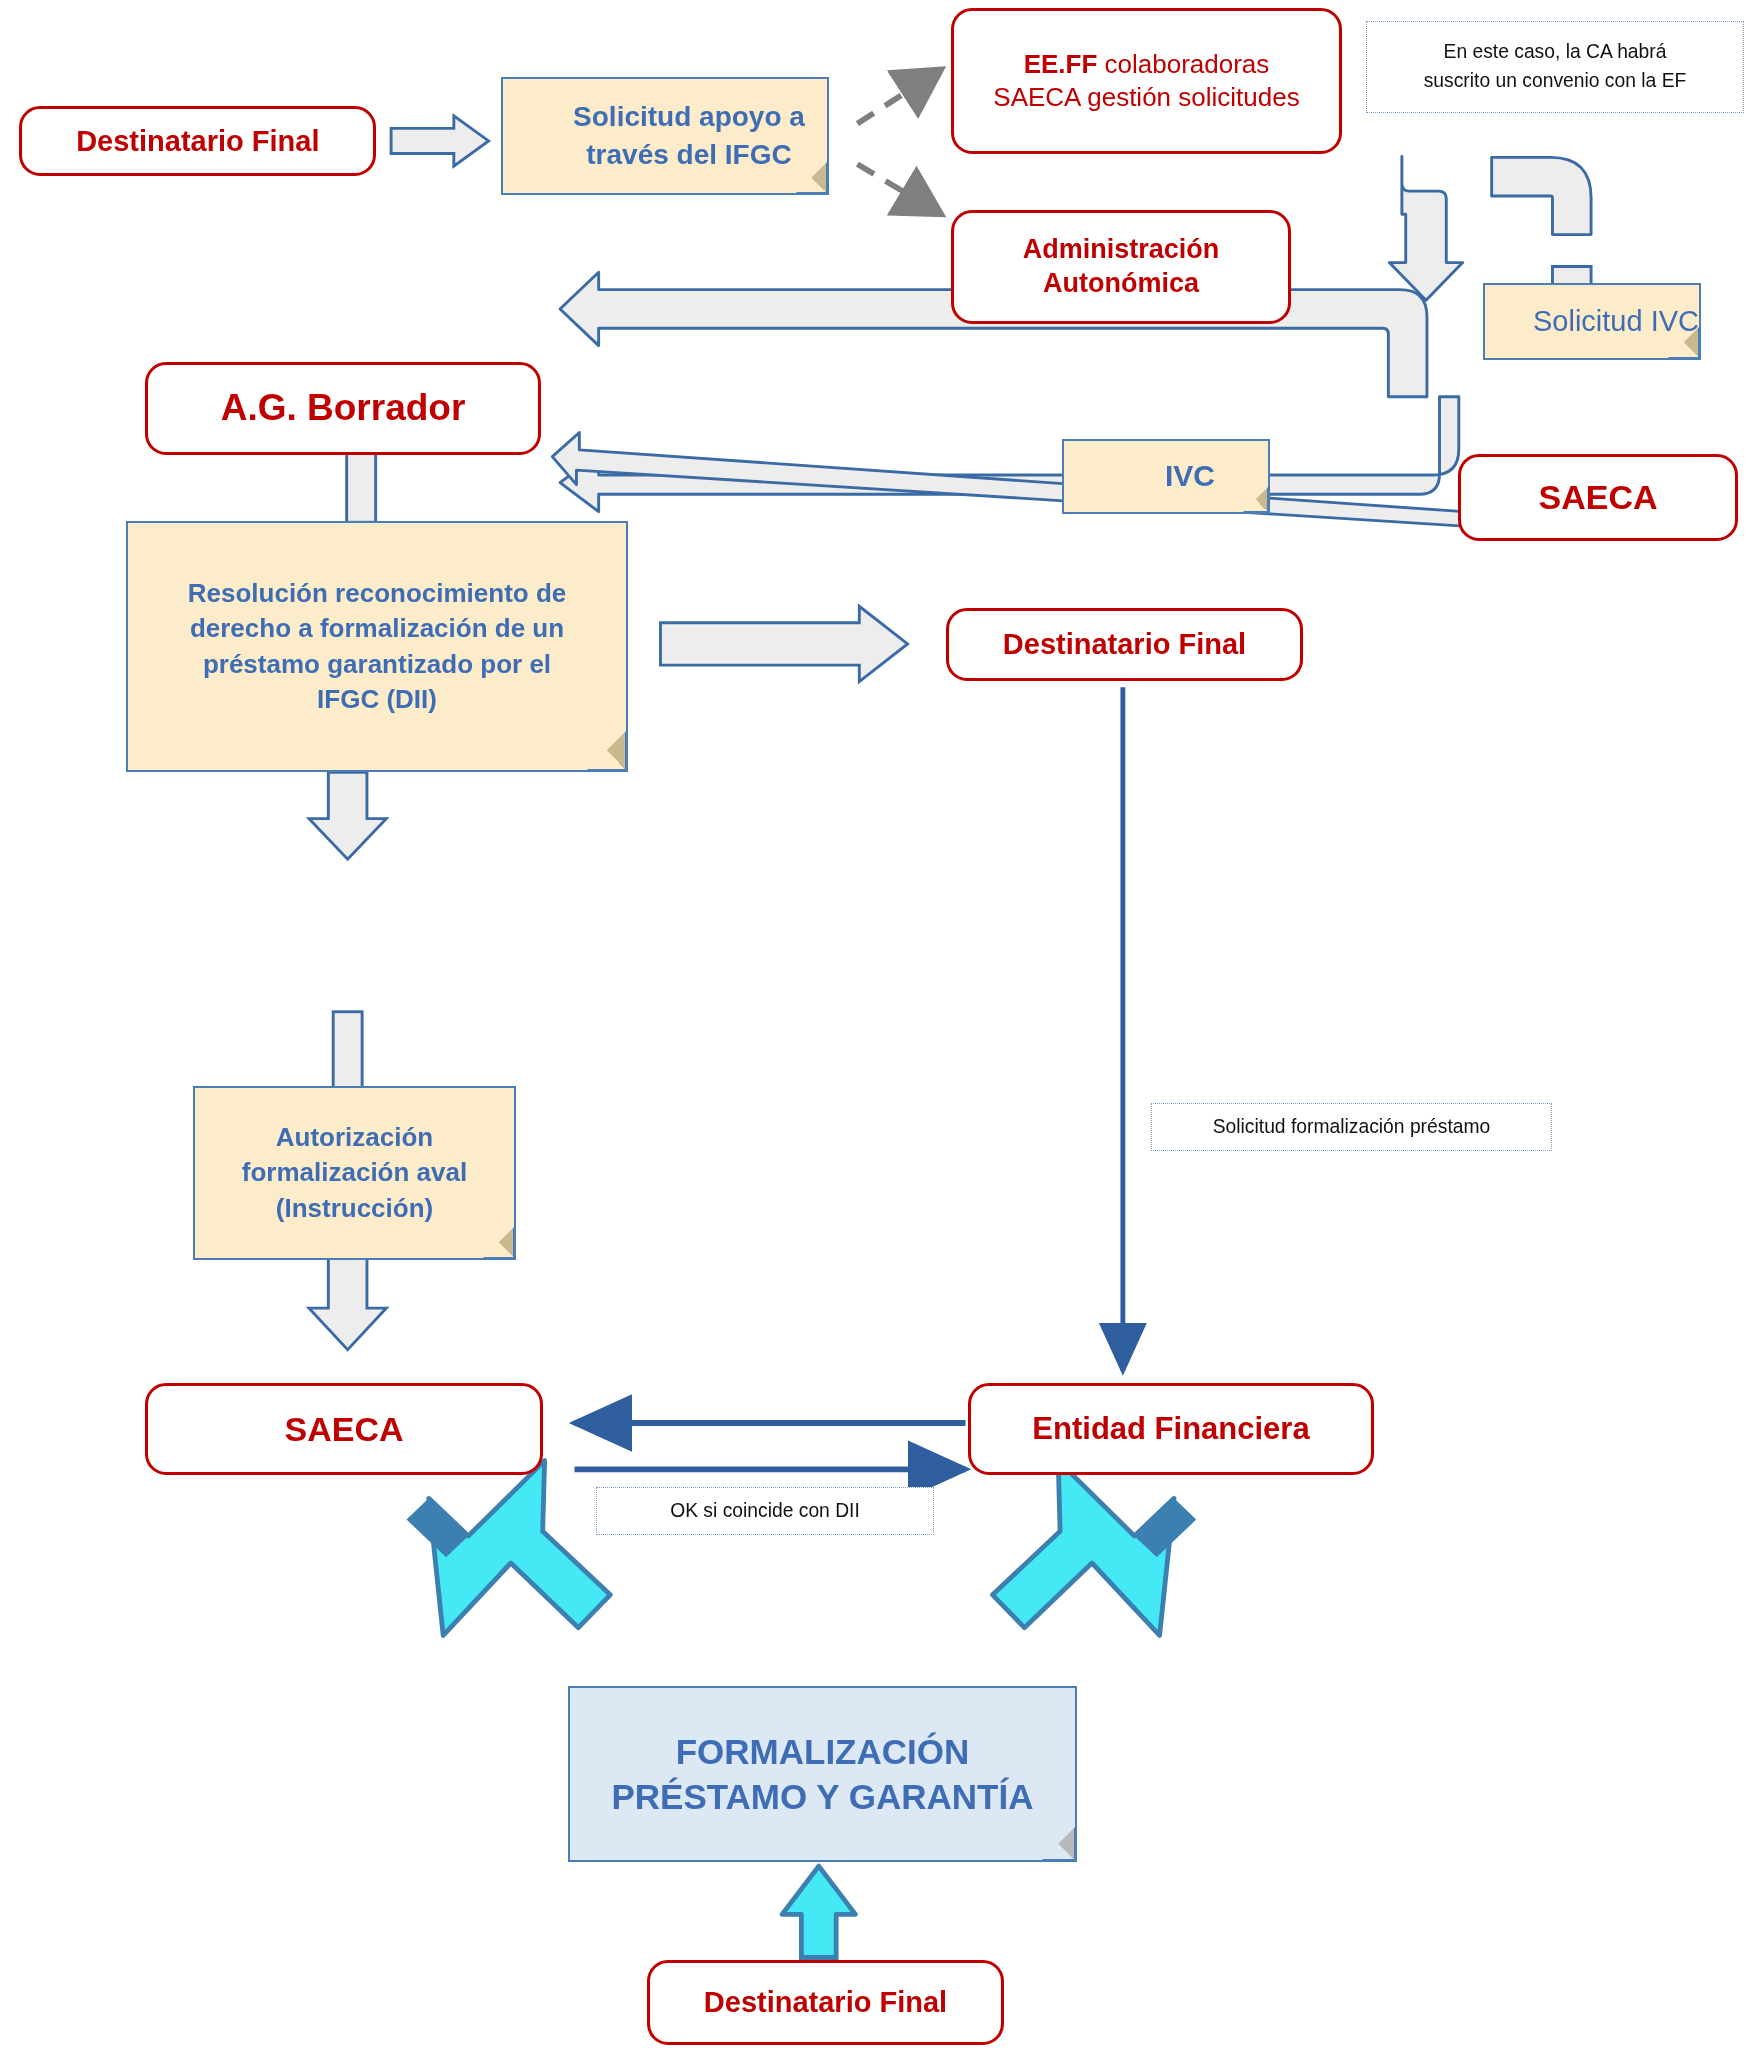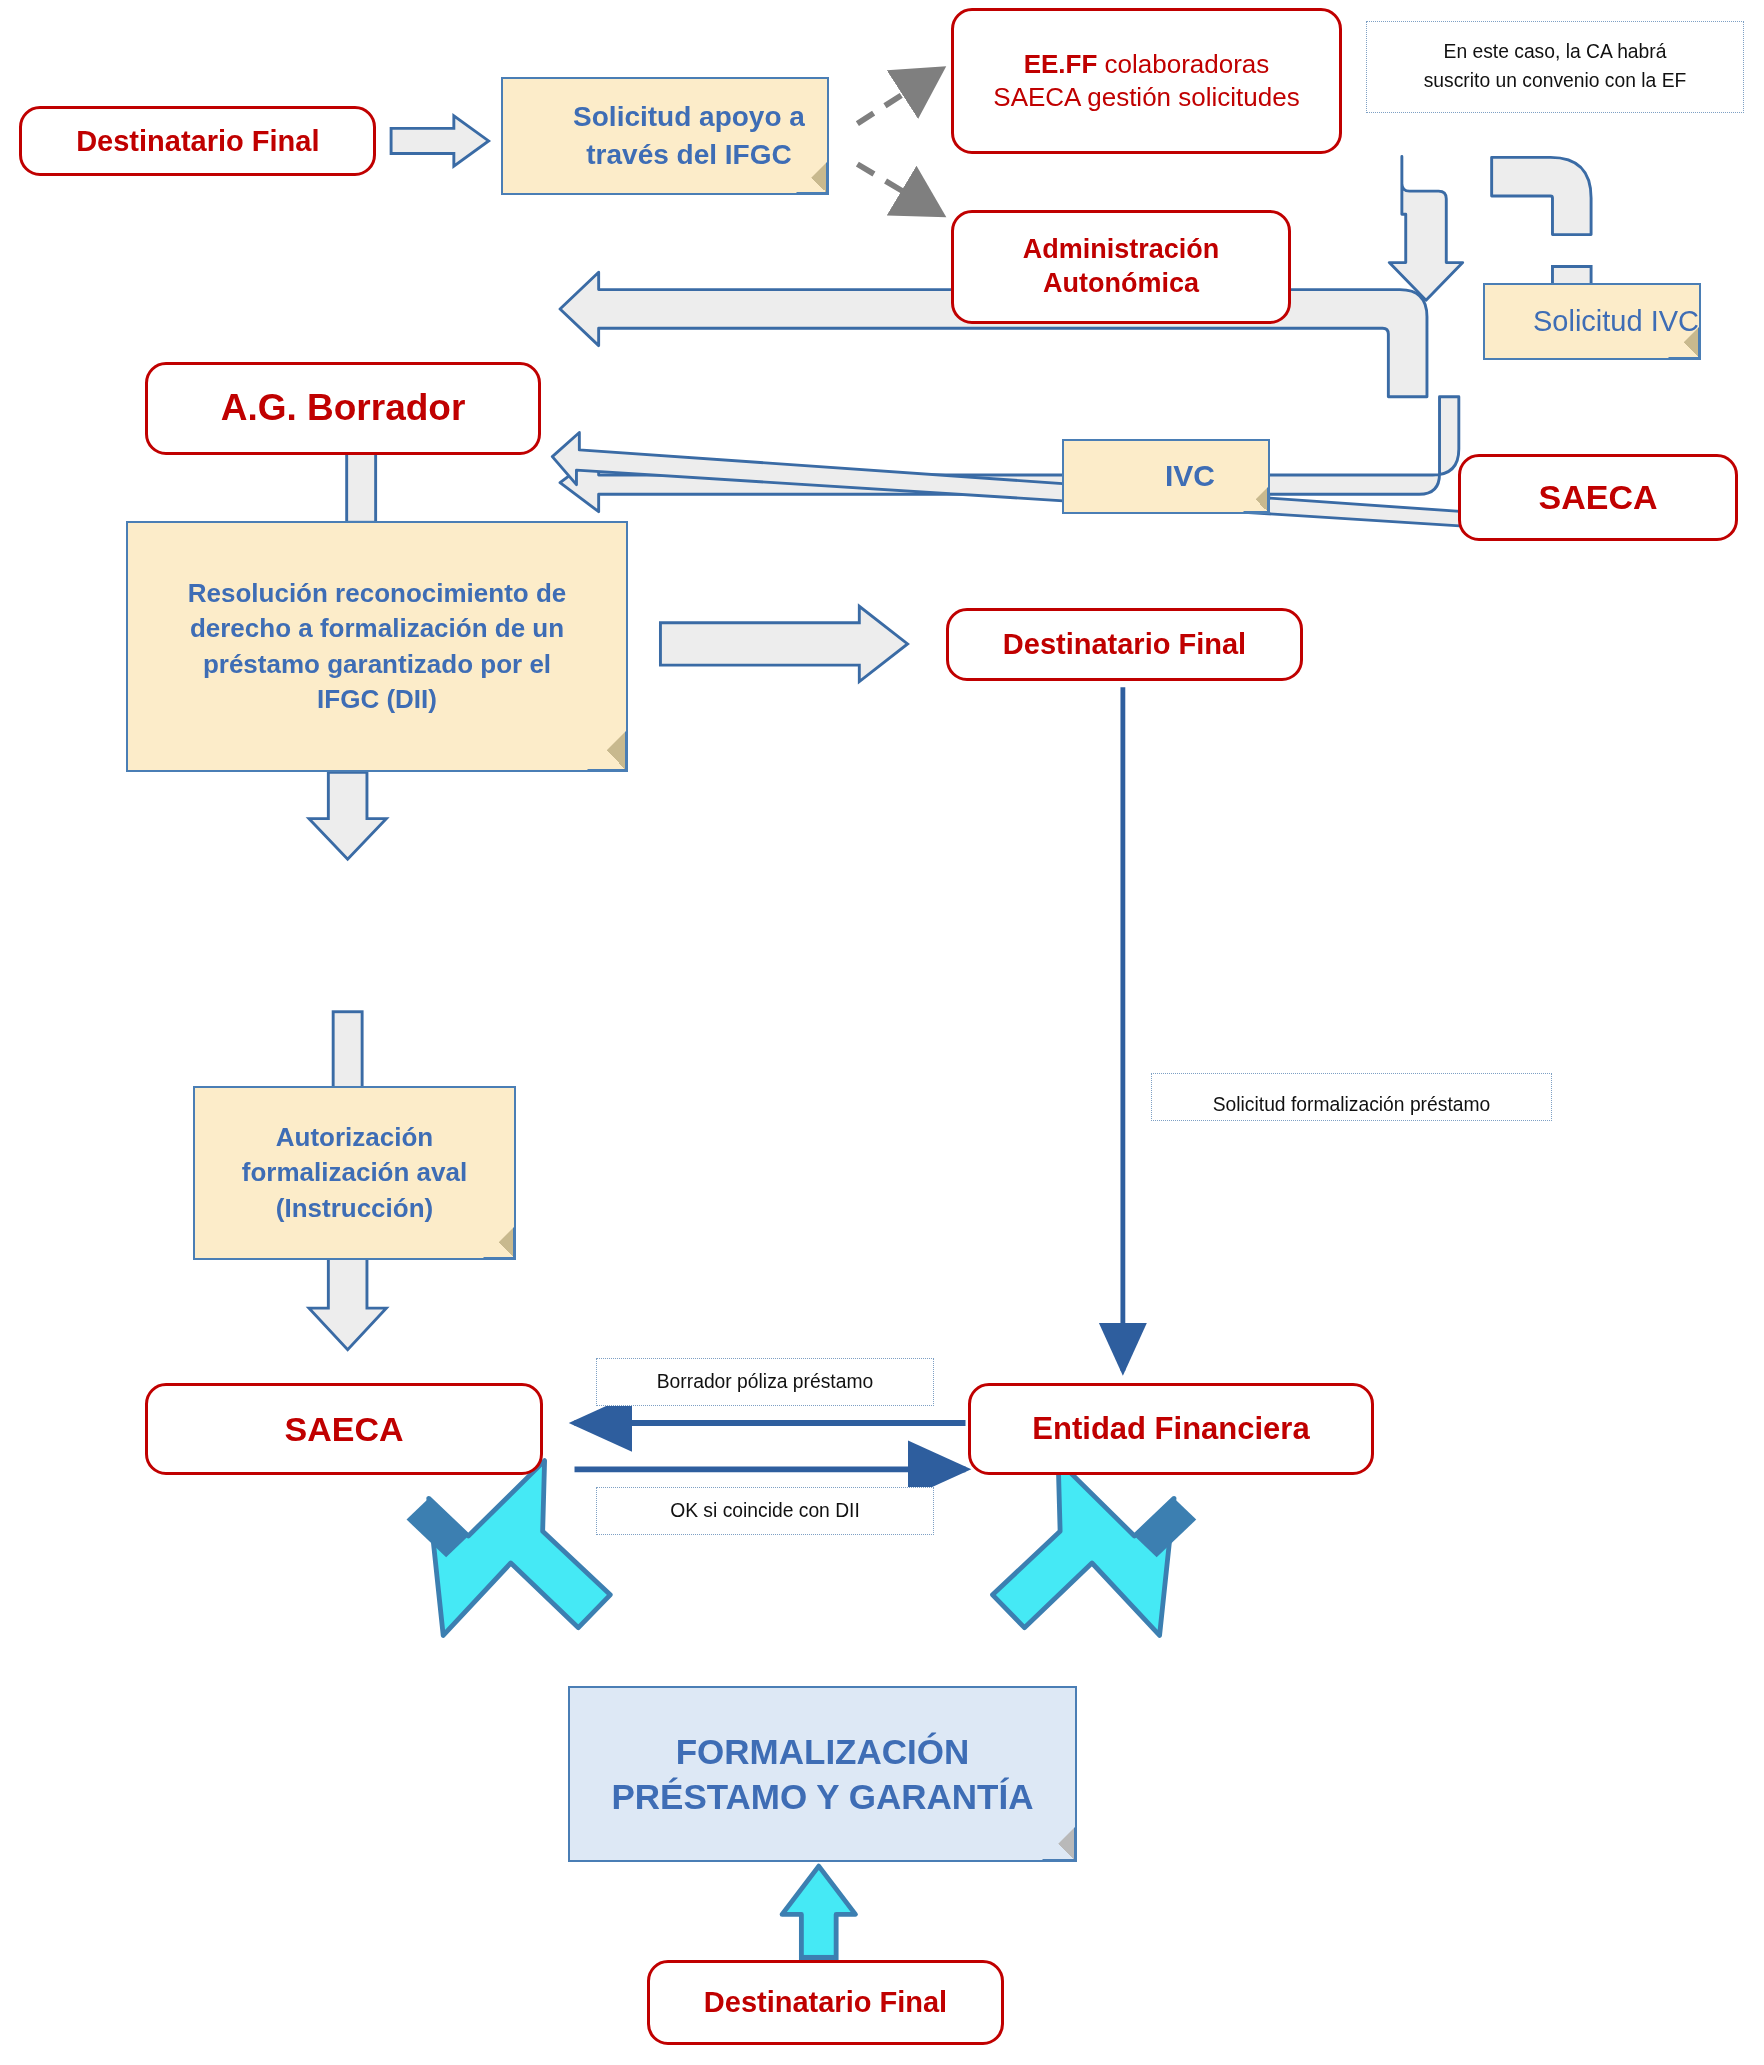--- a/index.html
+++ b/index.html
@@ -312,35 +312,32 @@
   </div>
 
 
   <div class="node doc" style="left:193px;top:1086px;width:323px;height:174px;font-size:26px;flex-direction:column;padding:11.6px 17.4px;">
     <span>Autorización</span>
     <span>formalización aval</span>
     <span>(Instrucción)</span>
     <span class="fold" style="width:33px;height:33px;"></span>
   </div>
 
-  <div class="caption" style="left:1151px;top:1073px;width:401px;height:48px;align-items:flex-end;">
+  <div class="caption" style="left:1151px;top:1103px;width:401px;height:48px;">
     <span>Solicitud formalización préstamo</span>
   </div>
 
   <div class="node actor" style="left:145px;top:1383px;width:398px;height:92px;font-size:34px;">
     <span>SAECA</span>
   </div>
 
   <div class="node actor" style="left:968px;top:1383px;width:406px;height:92px;font-size:31px;">
     <span>Entidad Financiera</span>
   </div>
 
-  <div class="caption" style="left:596px;top:1358px;width:338px;height:48px;">
-    <span>Borrador póliza préstamo</span>
-  </div>
 
   <div class="caption" style="left:596px;top:1487px;width:338px;height:48px;">
     <span>OK si coincide con DII</span>
   </div>
 
   <div class="node procbox" style="left:568px;top:1686px;width:509px;height:176px;font-size:35px;flex-direction:column;">
     <span>FORMALIZACIÓN</span>
     <span>PRÉSTAMO Y GARANTÍA</span>
     <span class="fold"></span>
   </div>

